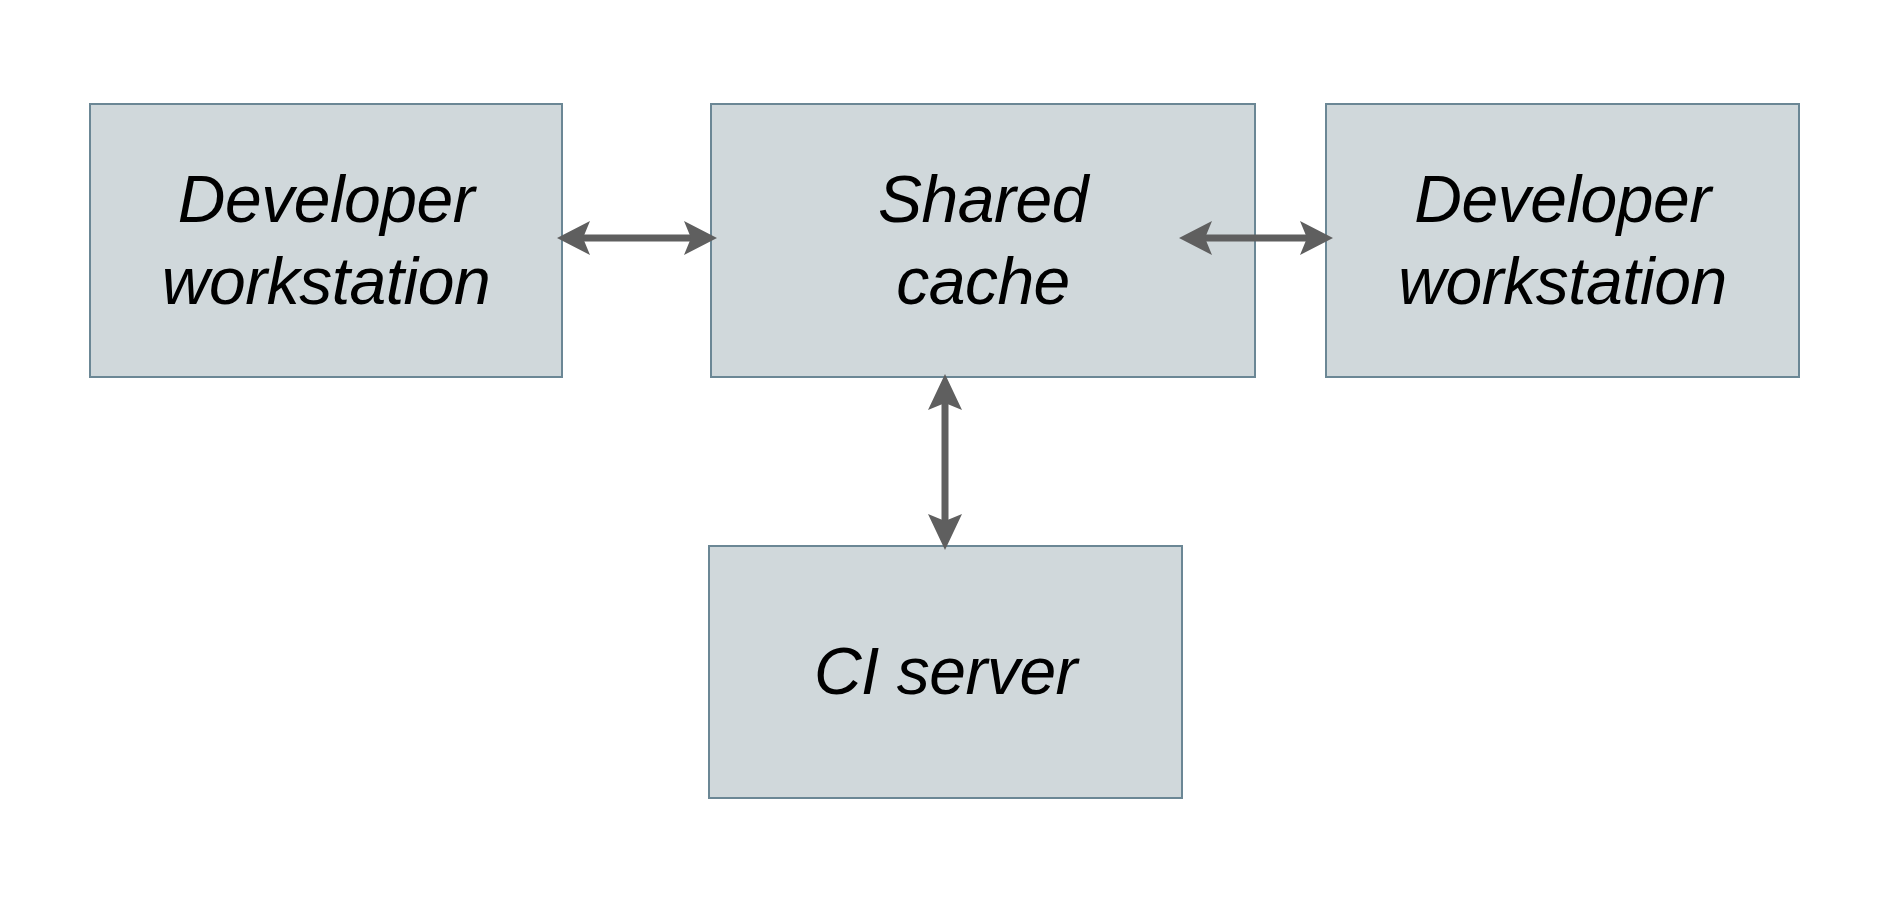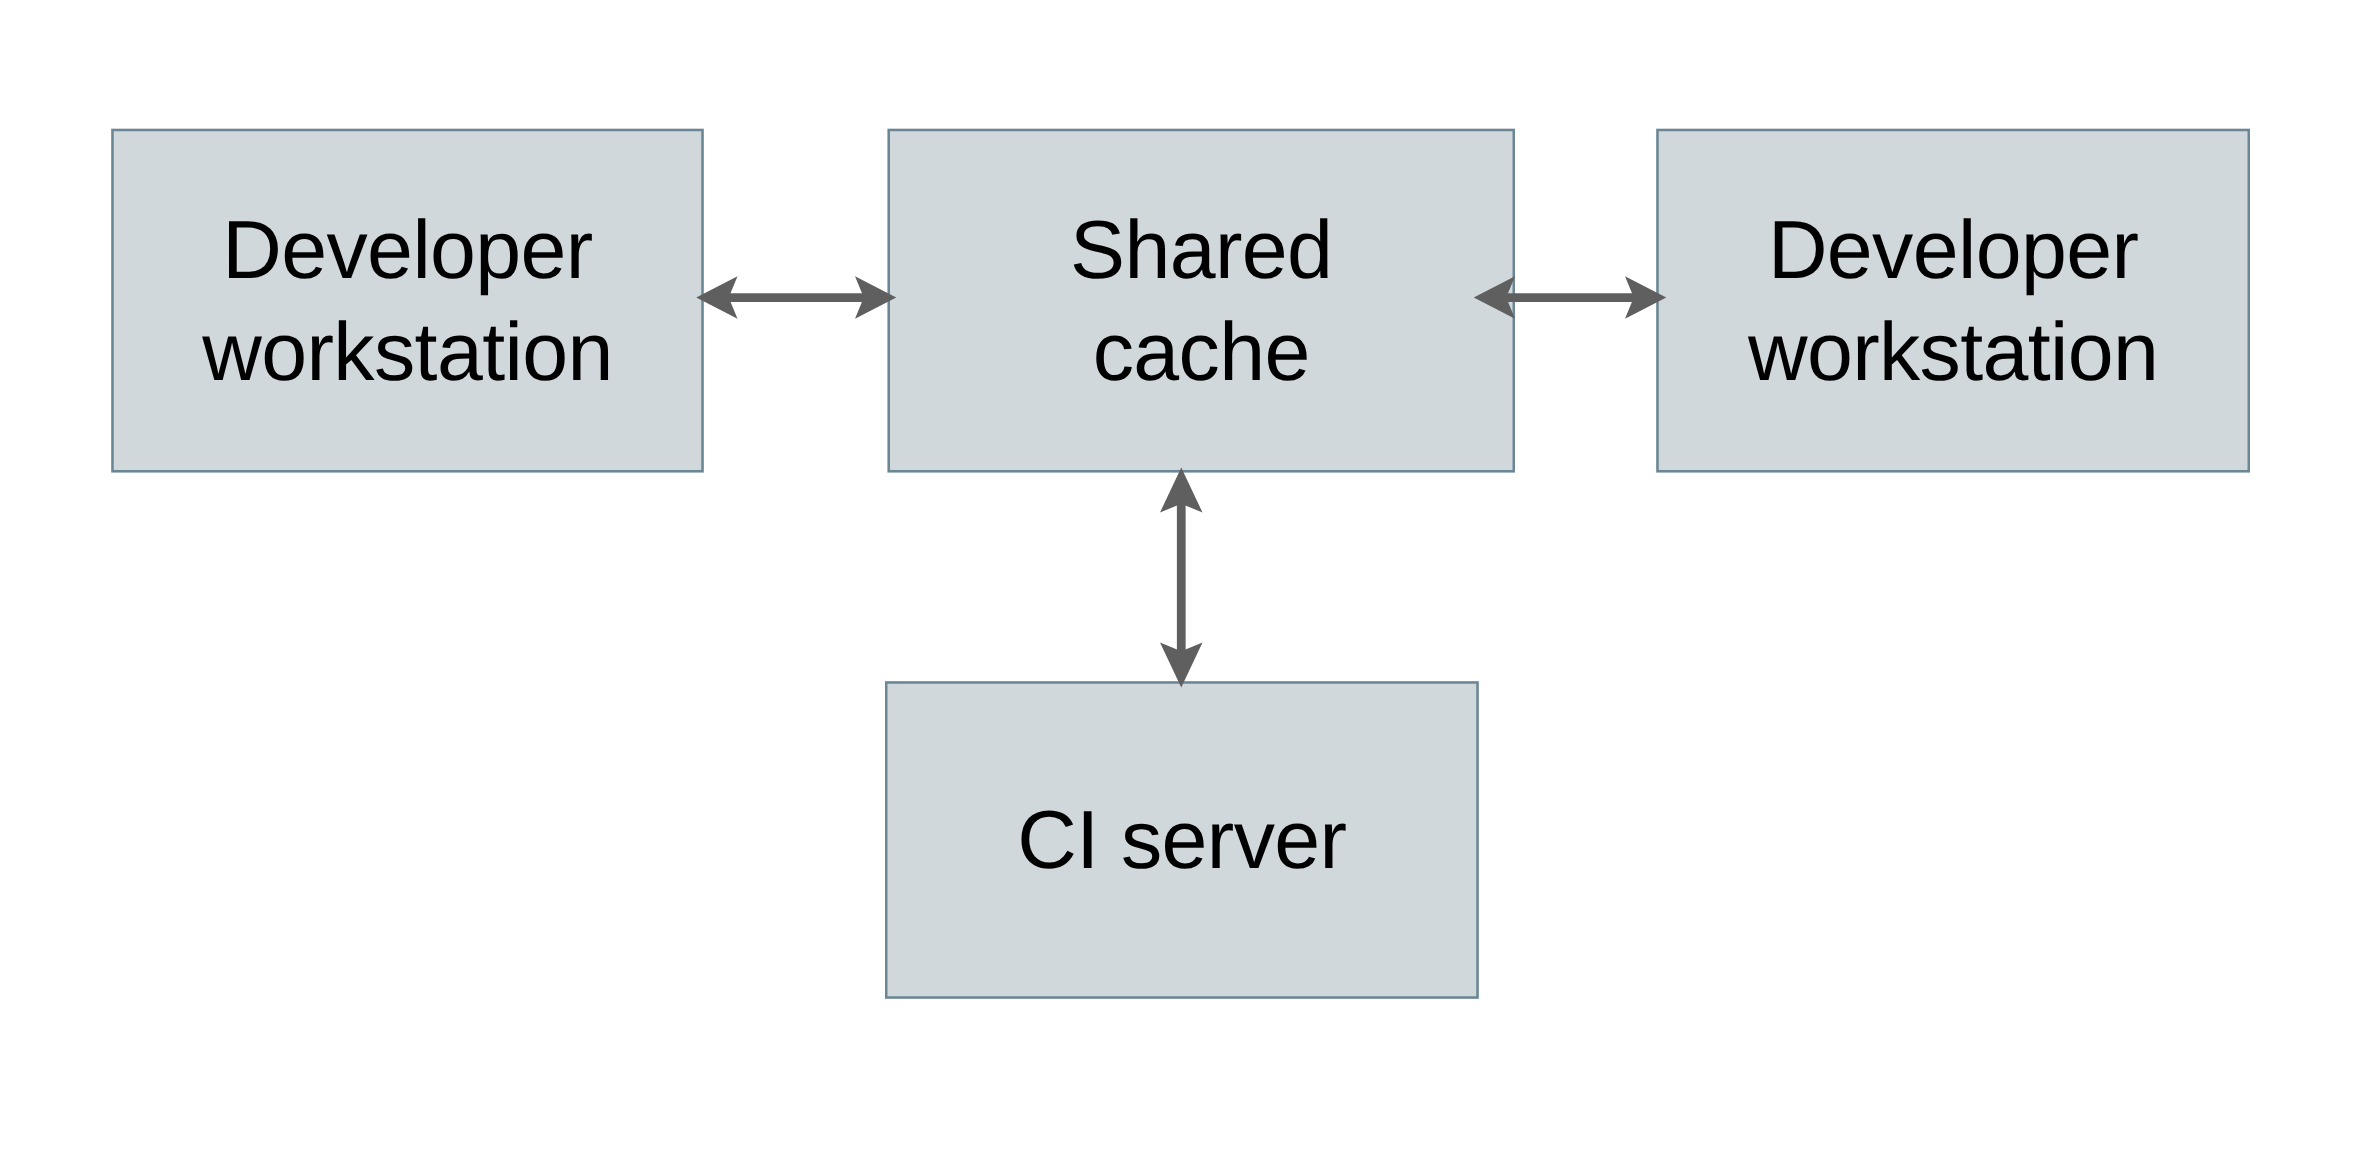--- a/index.html
+++ b/index.html
@@ -20,35 +20,36 @@
   }
   .node {
     position: absolute;
     box-sizing: border-box;
     background: #d0d8db;
     border: 2px solid #6b8795;
     display: flex;
     align-items: center;
     justify-content: center;
     text-align: center;
+    font-style: italic;
   }
   .node-label {
     font-family: "Liberation Sans", sans-serif;
     font-size: 66px;
     line-height: 1.24;
     color: #000000;
     font-weight: 400;
     letter-spacing: -0.5px;
     white-space: pre-line;
     display: block;
     width: 128%;
   }
   
   #node-dev-left   { left: 89px;   top: 103px; width: 474px; height: 275px; }
-  #node-shared     { left: 710px;  top: 103px; width: 502px; height: 275px; }
+  #node-shared     { left: 710px;  top: 103px; width: 546px; height: 275px; }
   #node-dev-right  { left: 1325px; top: 103px; width: 475px; height: 275px; }
   #node-ci         { left: 708px;  top: 545px; width: 475px; height: 254px; }
 
   .connector {
     position: absolute;
     overflow: visible;
   }
   #conn-left-shared  { left: 556px; top: 206px; width: 162px; height: 64px; }
   #conn-shared-right { left: 1178px; top: 206px; width: 156px; height: 64px; }
   #conn-shared-ci    { left: 913px; top: 372px; width: 64px; height: 180px; }

